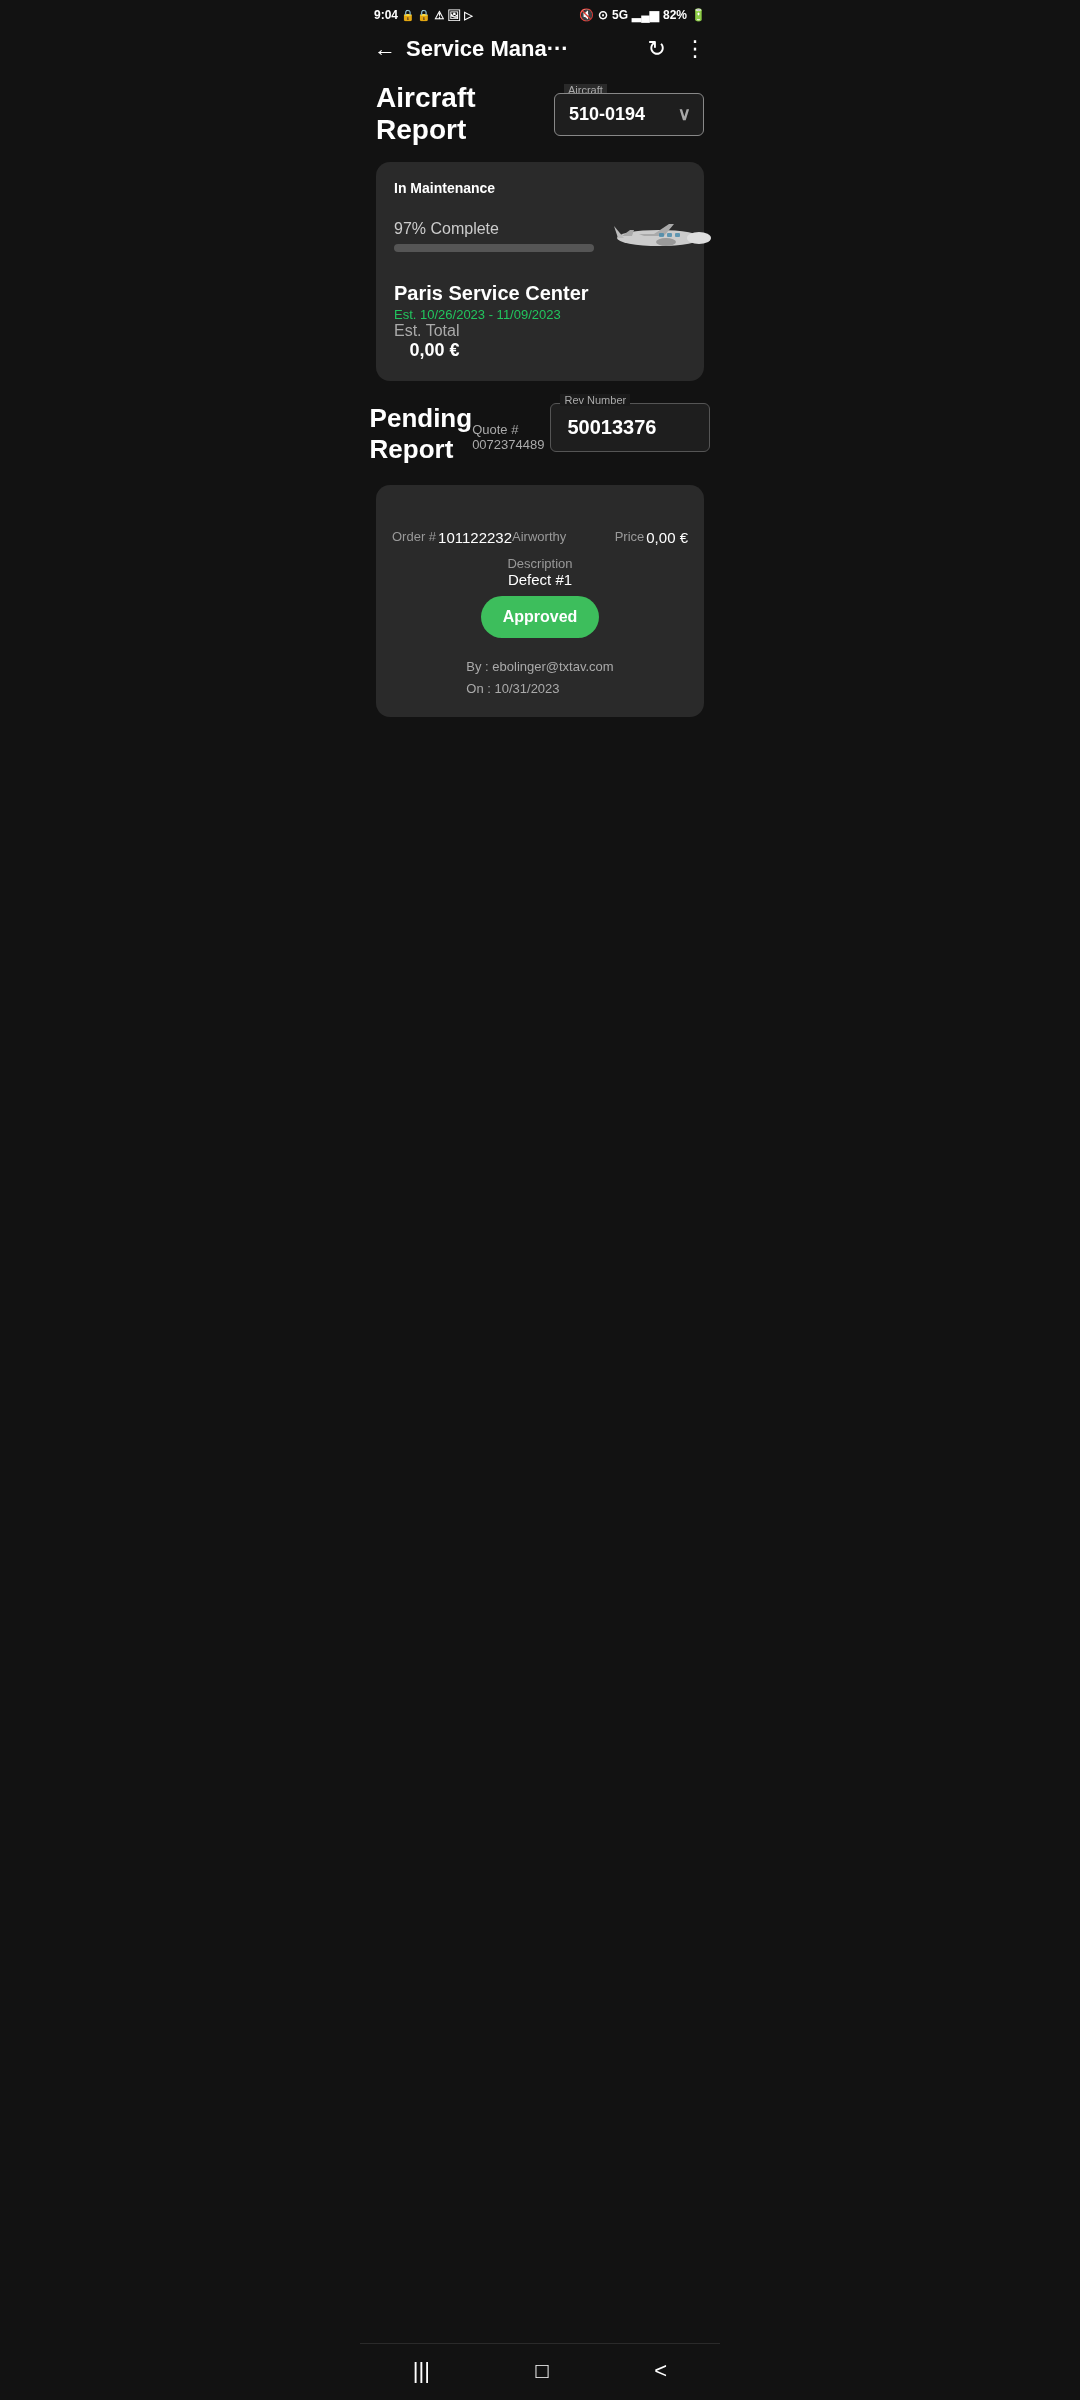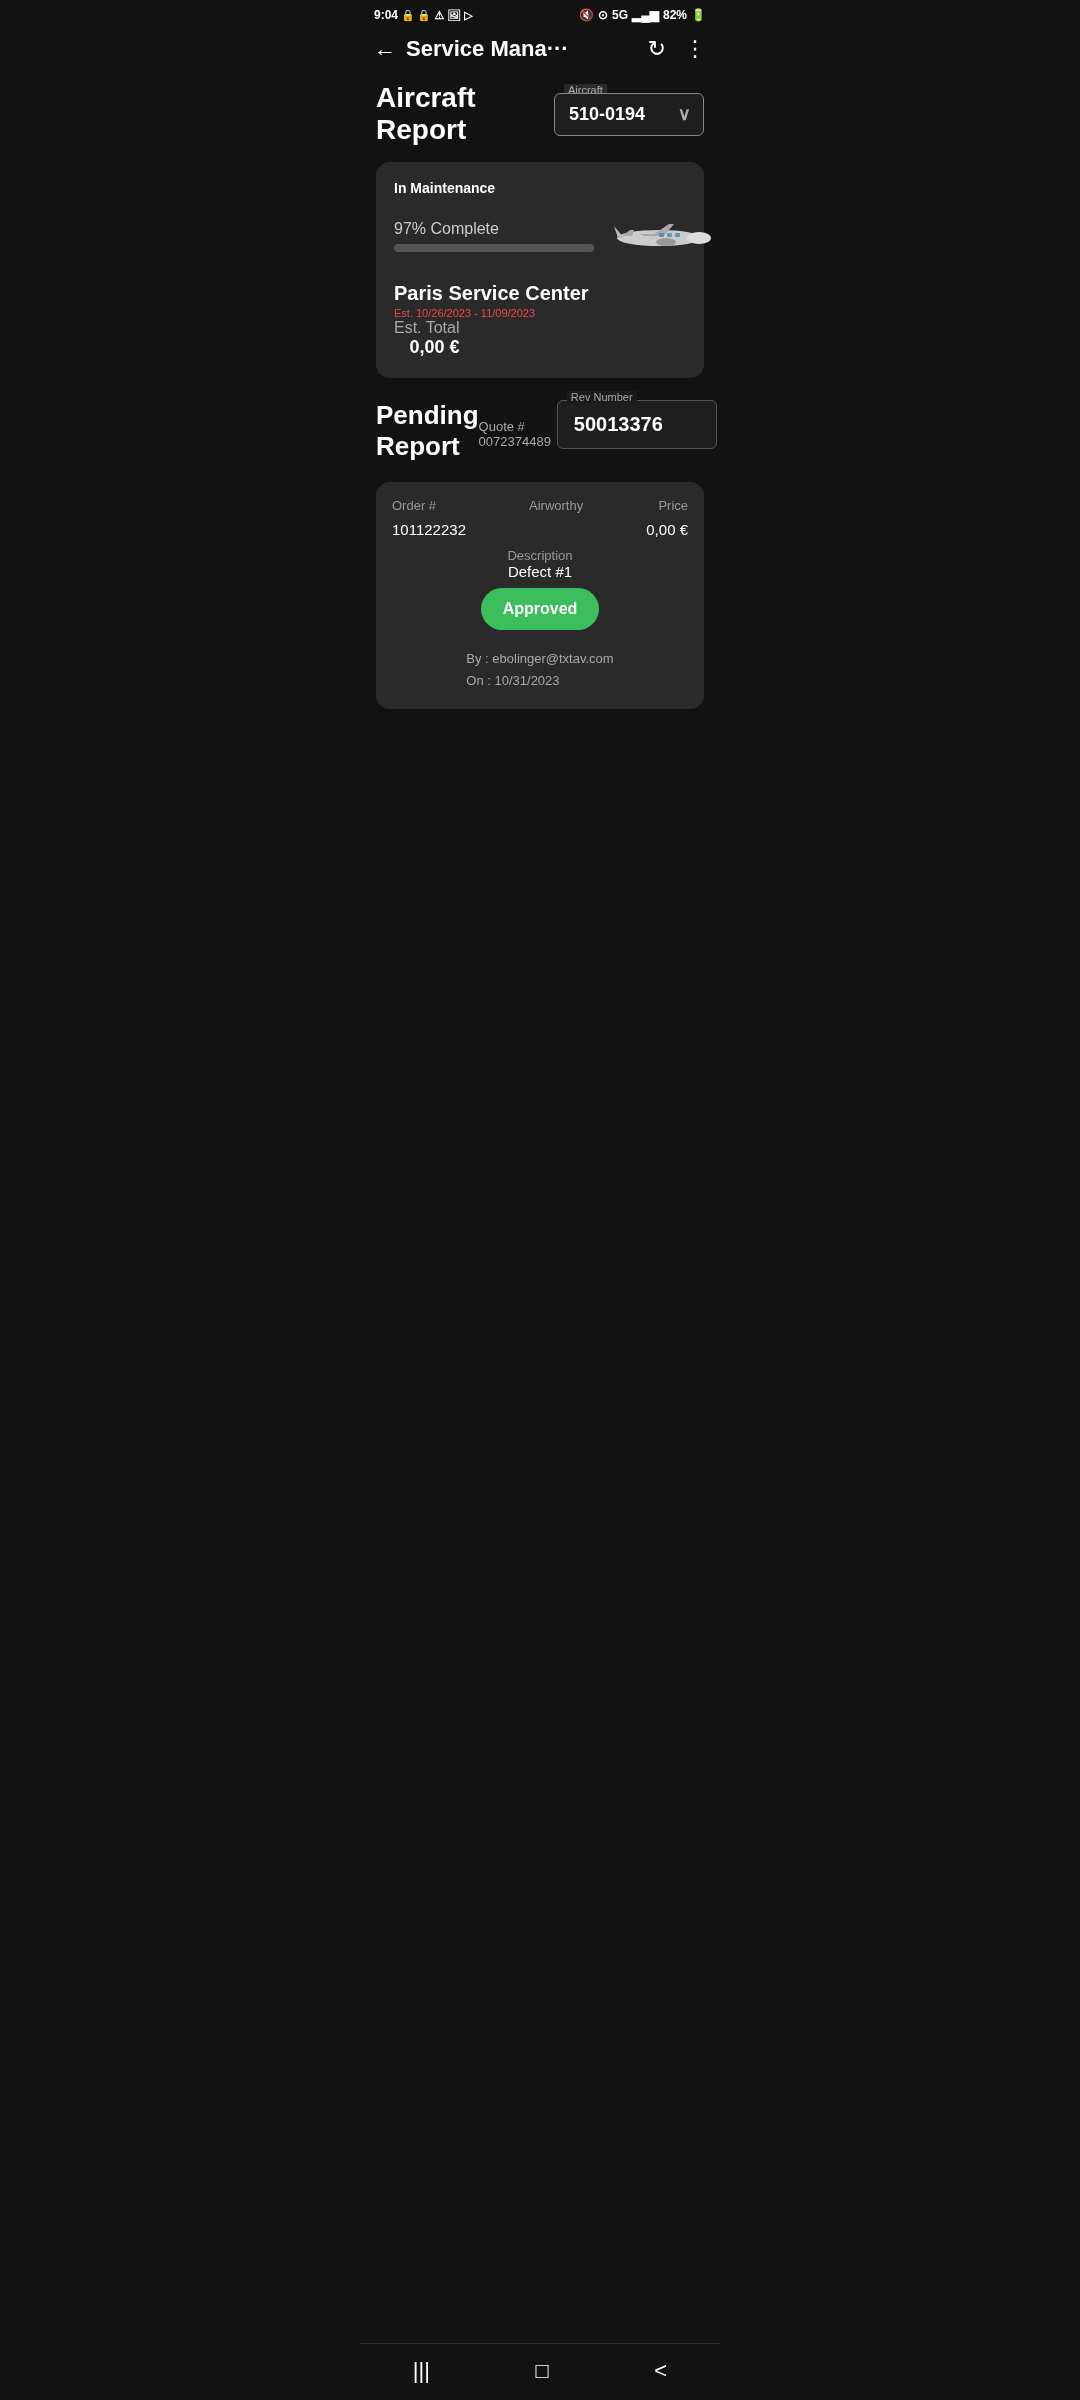--- a/index.html
+++ b/index.html
@@ -164,42 +164,42 @@
       align-items: flex-start;
       margin-top: 16px;
       flex-direction: column;
     }
     .service-center-name {
       font-size: 20px;
       font-weight: 700;
       color: #ffffff;
     }
     .service-dates {
-      font-size: 11px;
-      color: #ef4444;
+      font-size: 13px;
+      color: #22c55e;
       margin-top: 2px;
     }
     .est-total-section {
       text-align: right;
     }
     .est-total-label {
       font-size: 16px;
       color: #aaaaaa;
     }
     .est-total-value {
       font-size: 18px;
       font-weight: 700;
       color: #ffffff;
     }
 
     
     .pending-section {
       display: flex;
       align-items: flex-start;
-      justify-content: space-between;
+      justify-content: center;
       margin-bottom: 20px;
     }
     .pending-title {
       font-size: 26px;
       font-weight: 700;
       color: #ffffff;
       flex: 1;
       line-height: 1.2;
     }
     .pending-right {
@@ -277,22 +277,23 @@
       font-size: 13px;
       color: #999;
     }
     .order-col-value {
       font-size: 15px;
       color: #ffffff;
       font-weight: 500;
     }
     .order-col {
       display: flex;
-      flex-direction: column;
-      gap: 8px;
+      flex-direction: row;
+      gap: 2px;
+      margin-top: 28px;
     }
     .order-col.right {
       text-align: right;
     }
     .order-col.center {
       text-align: center;
       flex: 1;
     }
     .description-section {
       text-align: center;

